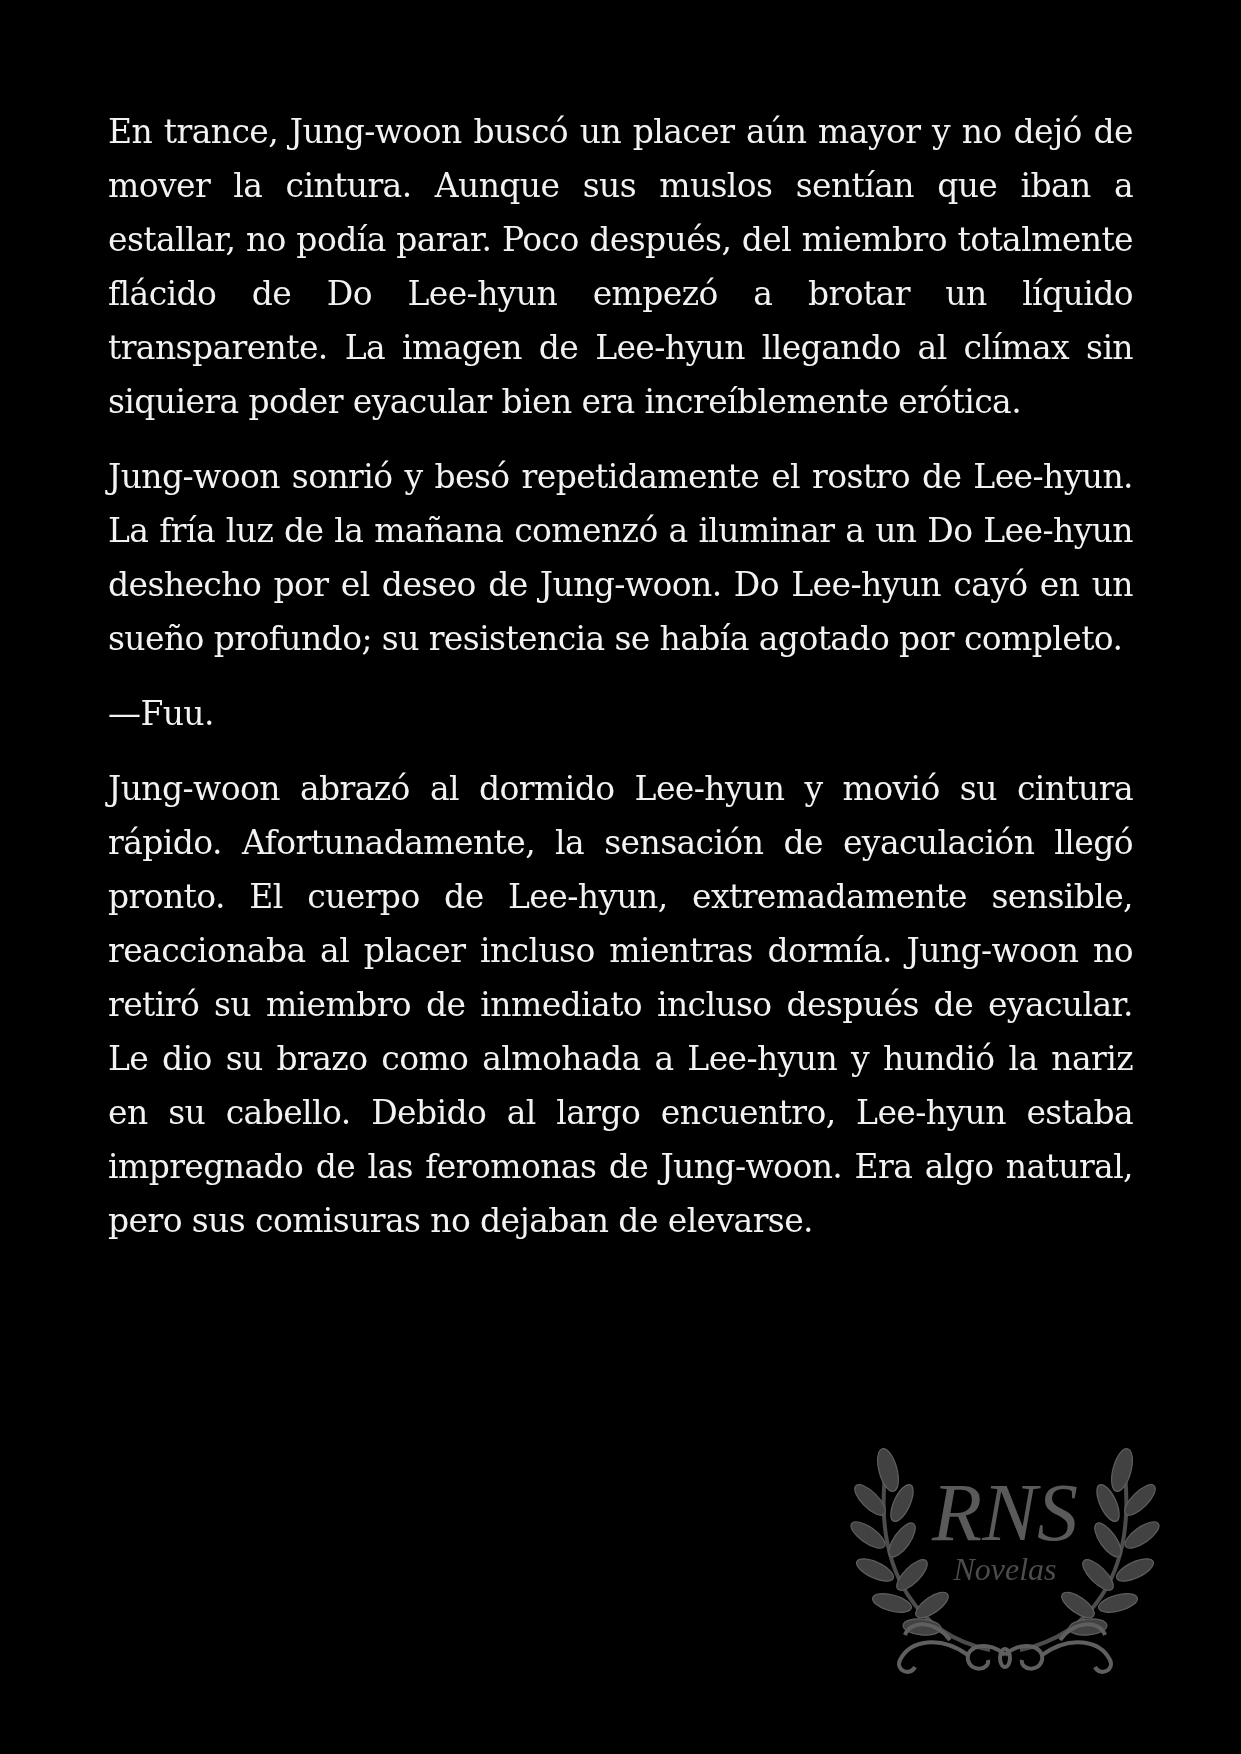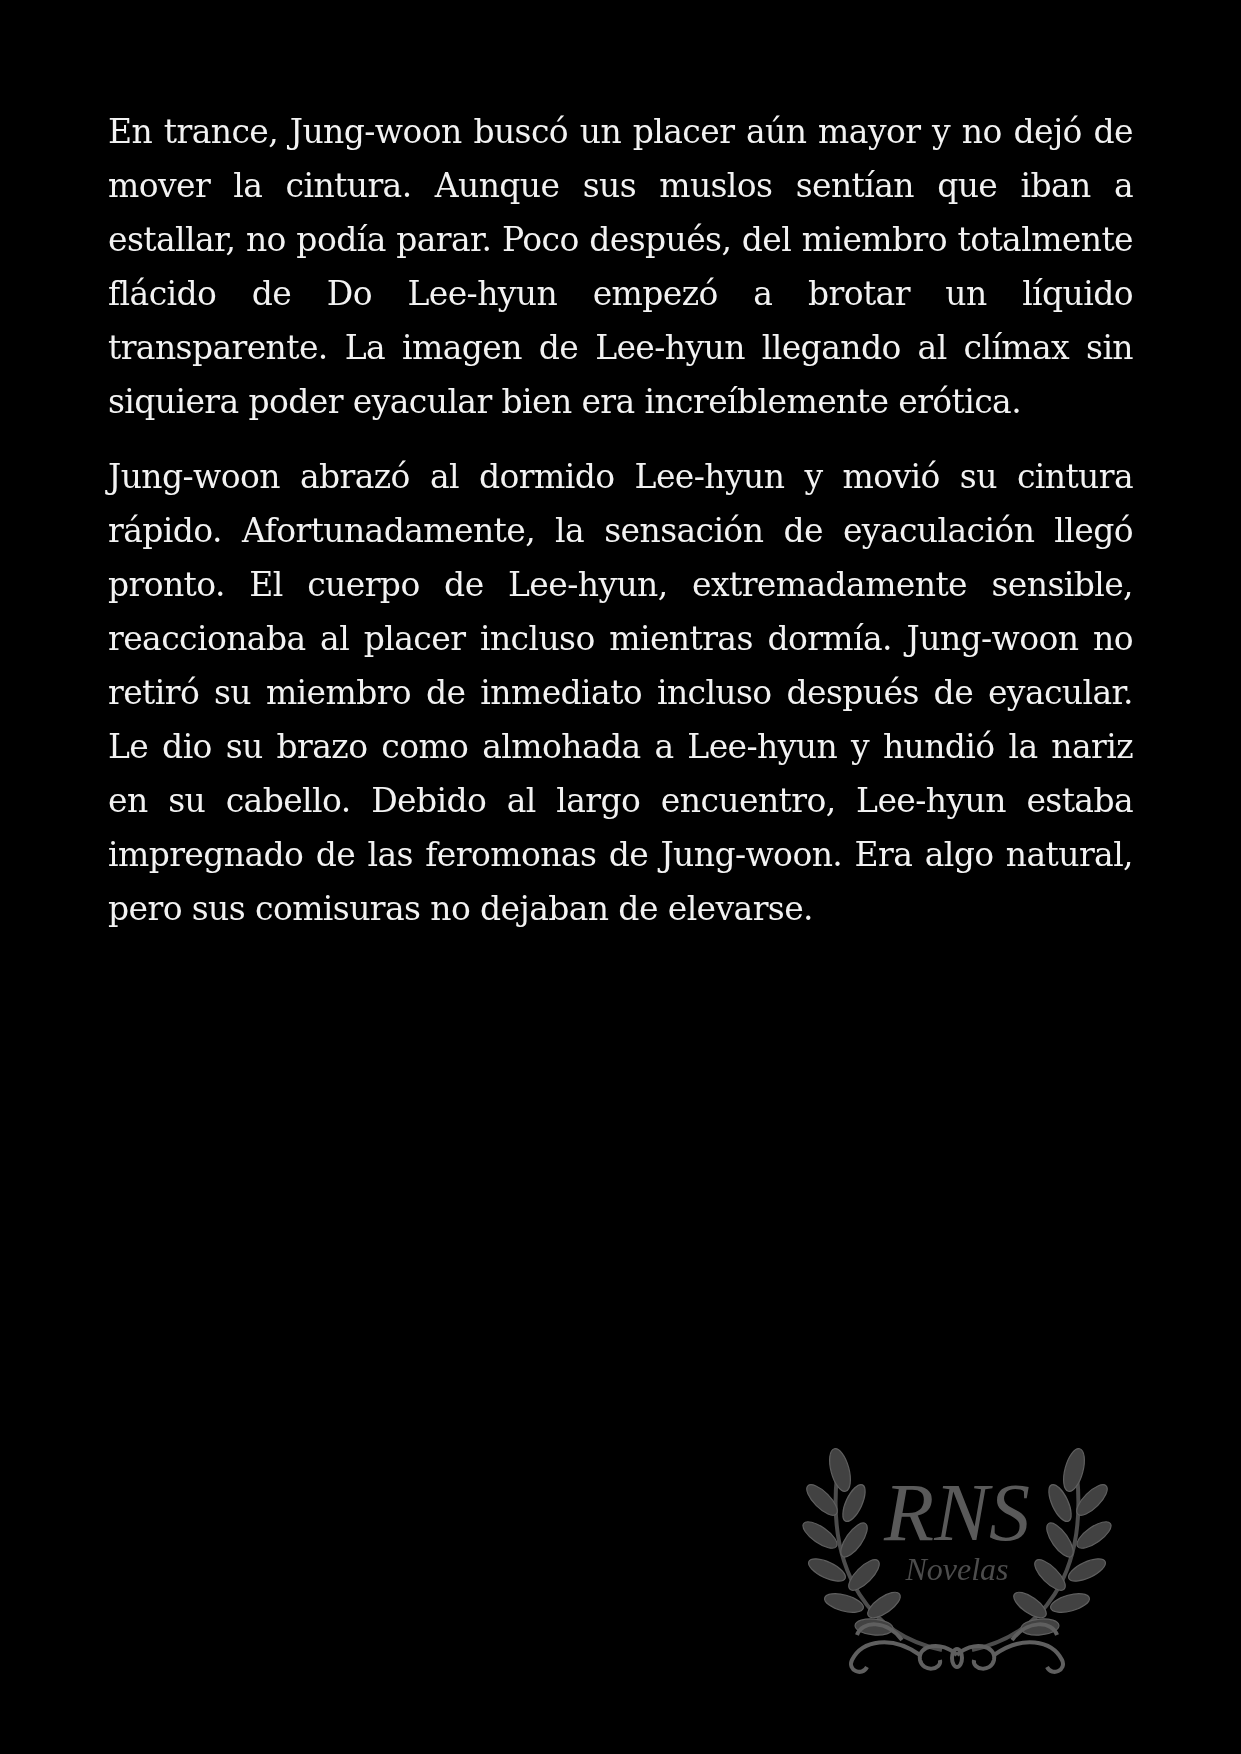--- a/index.html
+++ b/index.html
@@ -15,21 +15,21 @@
   }
   .page {
     position: absolute;
     left: 0; top: 0;
     width: 1241px;
     height: 1754px;
     background: #000000;
   }
   .watermark {
     position: absolute;
-    left: 792px;
+    left: 840px;
     top: 1415px;
     width: 330px;
     height: 265px;
     z-index: 1;
   }
   .watermark svg { width: 100%; height: 100%; display: block; }
   .text-column {
     position: absolute;
     left: 108px;
     top: 105px;
@@ -51,20 +51,22 @@
     text-align-last: justify;
   }
 </style>
 </head>
 <body>
 
 <div class="page">
 
   <div class="text-column">
     <p class="para">En trance, Jung-woon buscó un placer aún mayor y no dejó de mover la cintura. Aunque sus muslos sentían que iban a estallar, no podía parar. Poco después, del miembro totalmente flácido de Do Lee-hyun empezó a brotar un líquido transparente. La imagen de Lee-hyun llegando al clímax sin siquiera poder eyacular bien era increíblemente erótica.</p>
+    <p class="para">Jung-woon sonrió y besó repetidamente el rostro de Lee-hyun. La fría luz de la mañana comenzó a iluminar a un Do Lee-hyun deshecho por el deseo de Jung-woon. Do Lee-hyun cayó en un sueño profundo; su resistencia se había agotado por completo.</p>
+    <p class="para">—Fuu.</p>
     <p class="para">Jung-woon abrazó al dormido Lee-hyun y movió su cintura rápido. Afortunadamente, la sensación de eyaculación llegó pronto. El cuerpo de Lee-hyun, extremadamente sensible, reaccionaba al placer incluso mientras dormía. Jung-woon no retiró su miembro de inmediato incluso después de eyacular. Le dio su brazo como almohada a Lee-hyun y hundió la nariz en su cabello. Debido al largo encuentro, Lee-hyun estaba impregnado de las feromonas de Jung-woon. Era algo natural, pero sus comisuras no dejaban de elevarse.</p>
   </div>
 
   <div class="watermark">
     <svg viewBox="0 0 330 265" xmlns="http://www.w3.org/2000/svg">
       <g fill="#4a4a4a" stroke="#6a6a6a" stroke-width="1.2" opacity="0.9">
 
         <path d="M150 235 C 80 220, 35 160, 45 60" fill="none" stroke="#555" stroke-width="4"></path>
         <ellipse cx="48" cy="55" rx="9" ry="22" transform="rotate(-15 48 55)"></ellipse>
         <ellipse cx="30" cy="85" rx="8" ry="20" transform="rotate(-45 30 85)"></ellipse>

